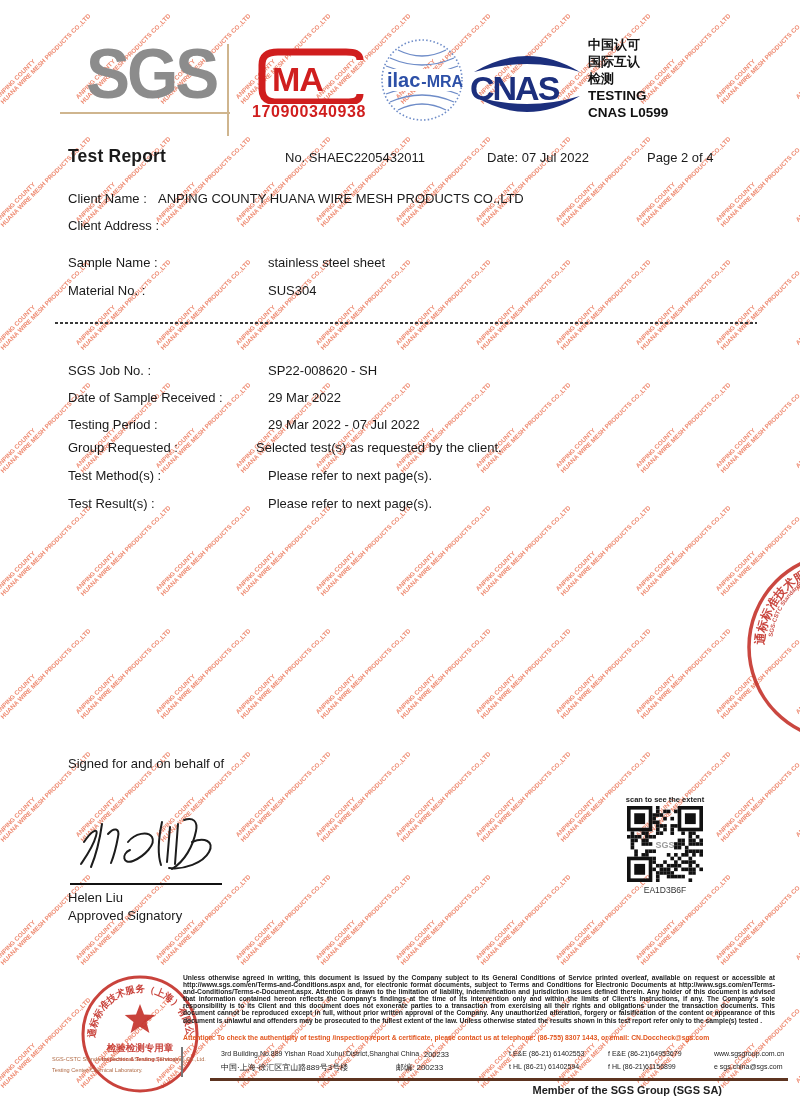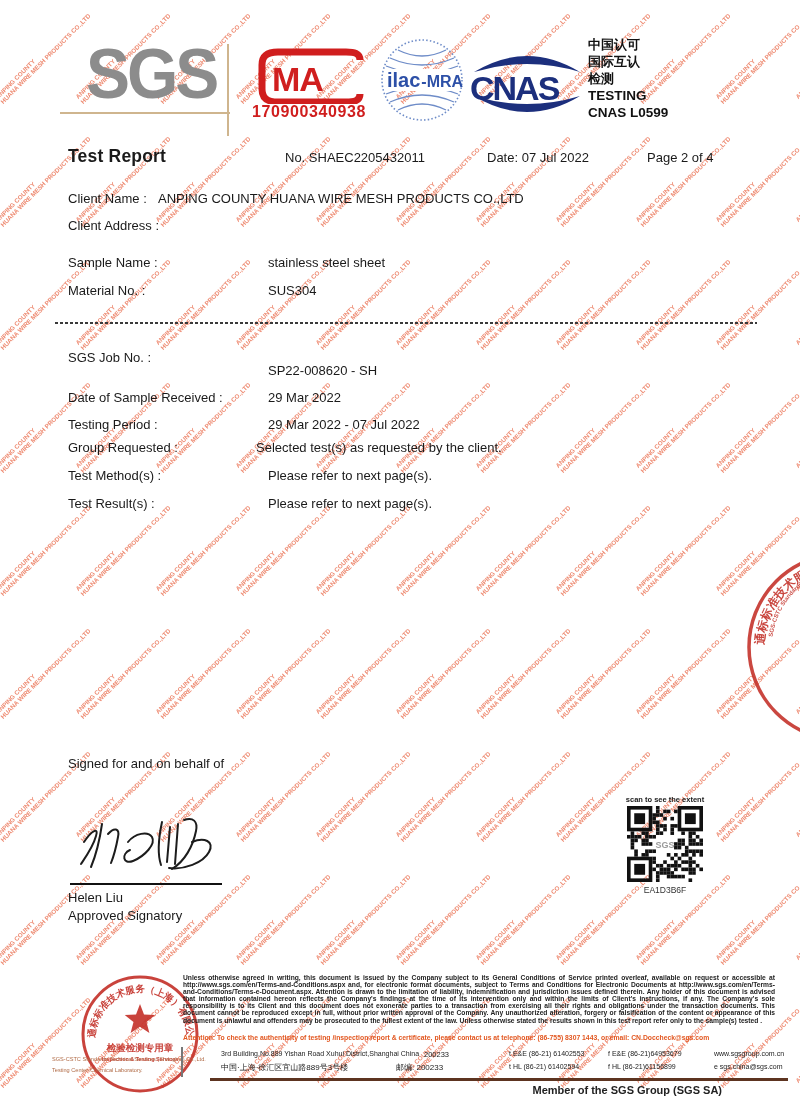--- a/index.html
+++ b/index.html
@@ -489,21 +489,21 @@
     <div class="abs t13" style="left:68px;top:191px">Client Name :</div>
     <div class="abs t13" style="left:158px;top:191px">ANPING COUNTY HUANA WIRE MESH PRODUCTS CO.,LTD</div>
     <div class="abs t13" style="left:68px;top:218px">Client Address :</div>
 
     <div class="abs t13" style="left:68px;top:255px">Sample Name :</div>
     <div class="abs t13" style="left:268px;top:255px">stainless steel sheet</div>
     <div class="abs t13" style="left:68px;top:283px">Material No. :</div>
     <div class="abs t13" style="left:268px;top:283px">SUS304</div>
     <div class="abs dash-line"></div>
 
-    <div class="abs t13" style="left:68px;top:350px">SGS Job No. :</div>
+    <div class="abs t13" style="left:68px;top:363px">SGS Job No. :</div>
     <div class="abs t13" style="left:268px;top:363px">SP22-008620 - SH</div>
     <div class="abs t13" style="left:68px;top:390px">Date of Sample Received :</div>
     <div class="abs t13" style="left:268px;top:390px">29 Mar 2022</div>
     <div class="abs t13" style="left:68px;top:417px">Testing Period :</div>
     <div class="abs t13" style="left:268px;top:417px">29 Mar 2022 - 07 Jul 2022</div>
     <div class="abs t13" style="left:68px;top:440px">Group Requested :</div>
     <div class="abs t13" style="left:256px;top:440px">Selected test(s) as requested by the client.</div>
     <div class="abs t13" style="left:68px;top:468px">Test Method(s) :</div>
     <div class="abs t13" style="left:268px;top:468px">Please refer to next page(s).</div>
     <div class="abs t13" style="left:68px;top:496px">Test Result(s) :</div>

